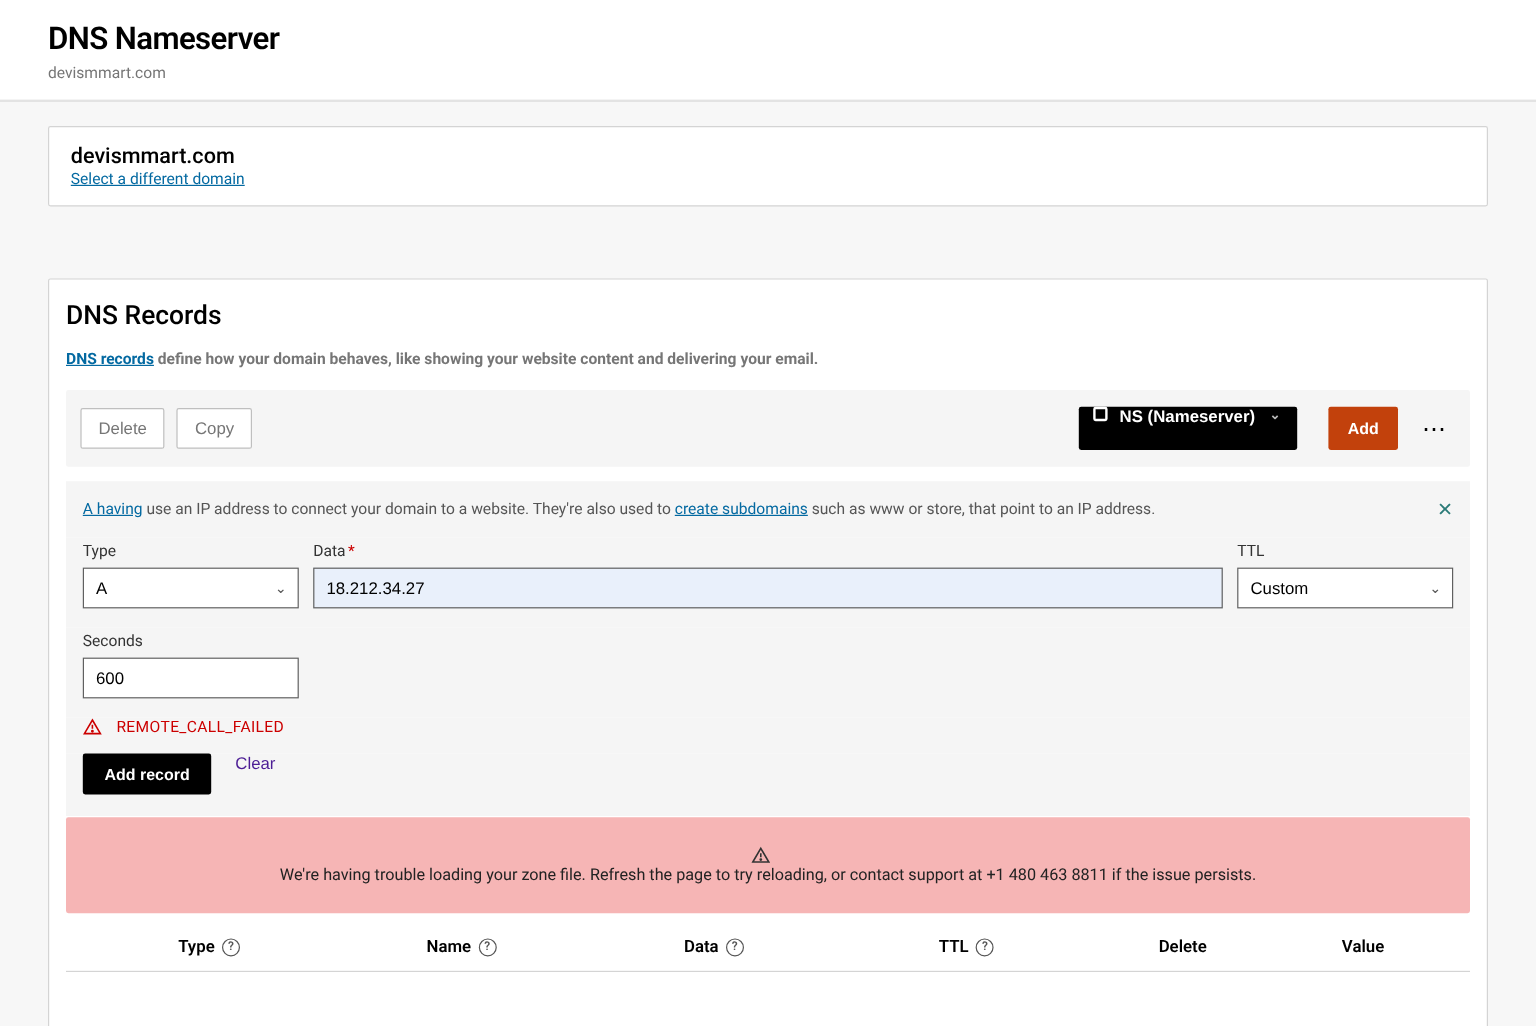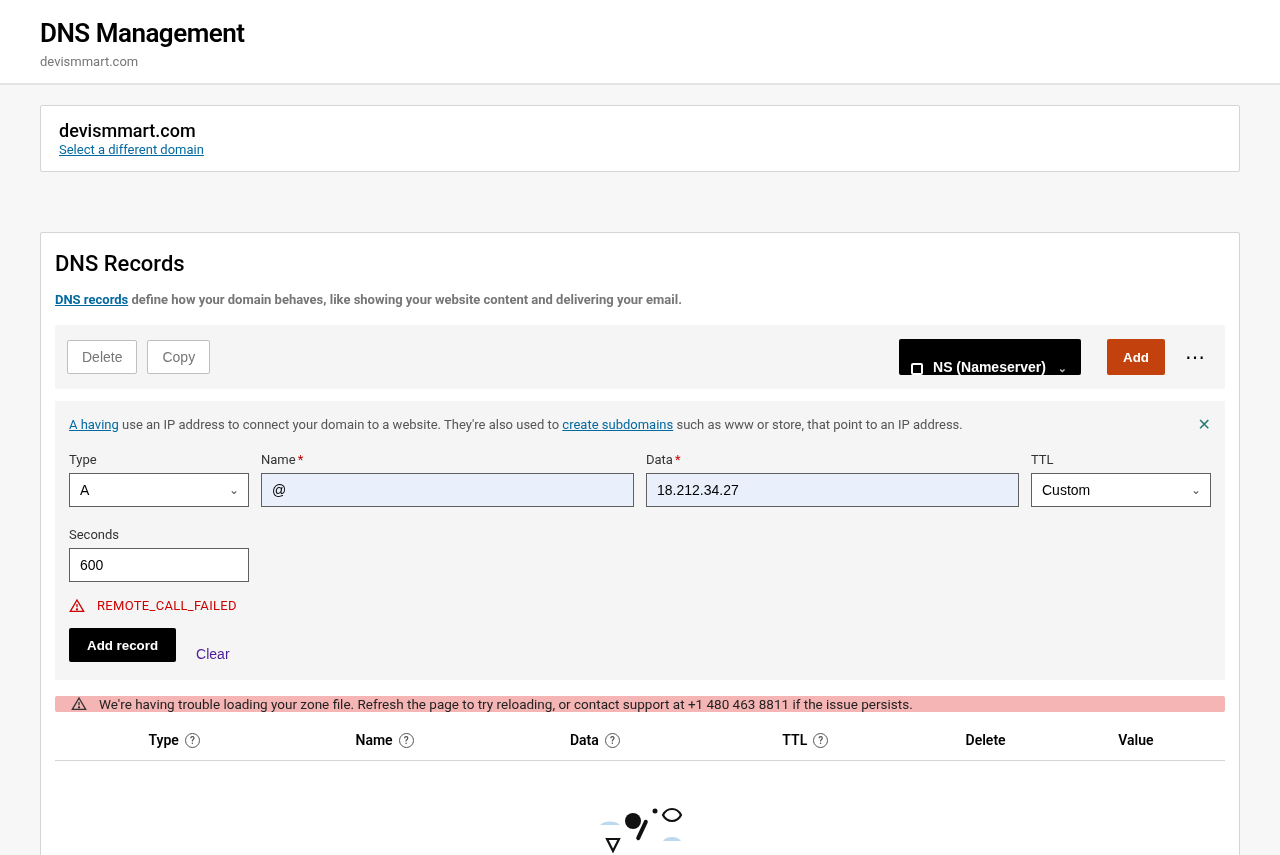--- a/index.html
+++ b/index.html
@@ -57,21 +57,21 @@
     margin-right: 10px;
   }
   .toolbar .spacer { flex: 1; }
   .ns-btn {
     background: #000;
     color: #fff;
     border: none;
     height: 36px;
     padding: 0 14px 0 12px;
     display: flex;
-    align-items: flex-end;
+    align-items: flex-start;
     font-size: 14px;
     font-weight: 600;
     cursor: pointer;
     border-radius: 2px;
     margin-right: 10px;
   }
   .ns-btn .square {
     width: 12px; height: 12px; border: 2px solid #fff; border-radius: 2px; margin-right: 10px;
   }
   .ns-btn .chev { margin-left: 12px; font-size: 11px; color: #bbb; }
@@ -127,30 +127,31 @@
   .ttl-col  { width: 180px; }
   .seconds-row {
     background: #f5f5f5;
     padding: 4px 14px 16px 14px;
     display: flex;
   }
   .error-row {
     background: #f5f5f5;
     padding: 0 14px 14px 14px;
     display: flex;
+    align-items: center;
     color: #cc0000;
     font-size: 13px;
     letter-spacing: 0.3px;
   }
   .error-row svg { margin-right: 12px; }
   .action-row {
     background: #f5f5f5;
     padding: 0 14px 18px 14px;
     display: flex;
-    align-items: flex-end;
+    align-items: flex-start;
     gap: 20px;
   }
   .btn-black {
     background: #000;
     color: #fff;
     border: none;
     height: 34px;
     padding: 0 18px;
     font-weight: 600;
     cursor: pointer;
@@ -158,27 +159,28 @@
   }
   .btn-link-teal {
     color: #4c1d95;
     background: transparent;
     border: none;
     font-size: 14px;
     cursor: pointer;
   }
   .alert-pink {
     background: #f6b5b5;
-    padding: 0 16px;
-    margin: 16px 0 0 0;
+    padding: 24px 16px;
+    margin: 1px 0 0 0;
     font-size: 13.5px;
     color: #222;
     display: flex;
     align-items: center;
     border-radius: 2px;
+    flex-direction: column;
   }
   .alert-pink svg { margin-right: 12px; flex-shrink: 0; }
   .table-head {
     display: grid;
     grid-template-columns: 1.4fr 1.4fr 1.4fr 1.4fr 1fr 1fr;
     padding: 20px 14px 12px 14px;
     border-bottom: 1px solid #d4d4d4;
     font-size: 14px;
     color: #000;
   }
@@ -194,21 +196,21 @@
     font-size: 10px;
     color: #555;
   }
   .empty-art { text-align: center; padding: 36px 0 0 0; }
   select.input { appearance: none; -webkit-appearance: none; }
 </style>
 </head>
 <body>
 
 <div class="header">
-  <h1>DNS Management</h1>
+  <h1>DNS Nameserver</h1>
   <div class="sub">devismmart.com</div>
 </div>
 
 <div class="page-body">
 
   <div class="card domain-card">
     <div class="domain">devismmart.com</div>
     <a class="link">Select a different domain</a>
   </div>
 
@@ -241,24 +243,20 @@
 
       <div class="form-row">
         <div class="field type-col">
           <label>Type</label>
           <div class="select-wrap">
             <select class="input">
               <option>A</option>
             </select>
             <span class="chev">⌄</span>
           </div>
-        </div>
-        <div class="field name-col">
-          <label><span>Name</span><span class="req">*</span></label>
-          <input class="input input-blue" value="@" style="">
         </div>
         <div class="field value-col">
           <label><span>Data</span><span class="req">*</span></label>
           <input class="input input-blue" value="18.212.34.27" style="">
         </div>
         <div class="field ttl-col">
           <label>TTL</label>
           <div class="select-wrap">
             <select class="input">
               <option>Custom</option>

